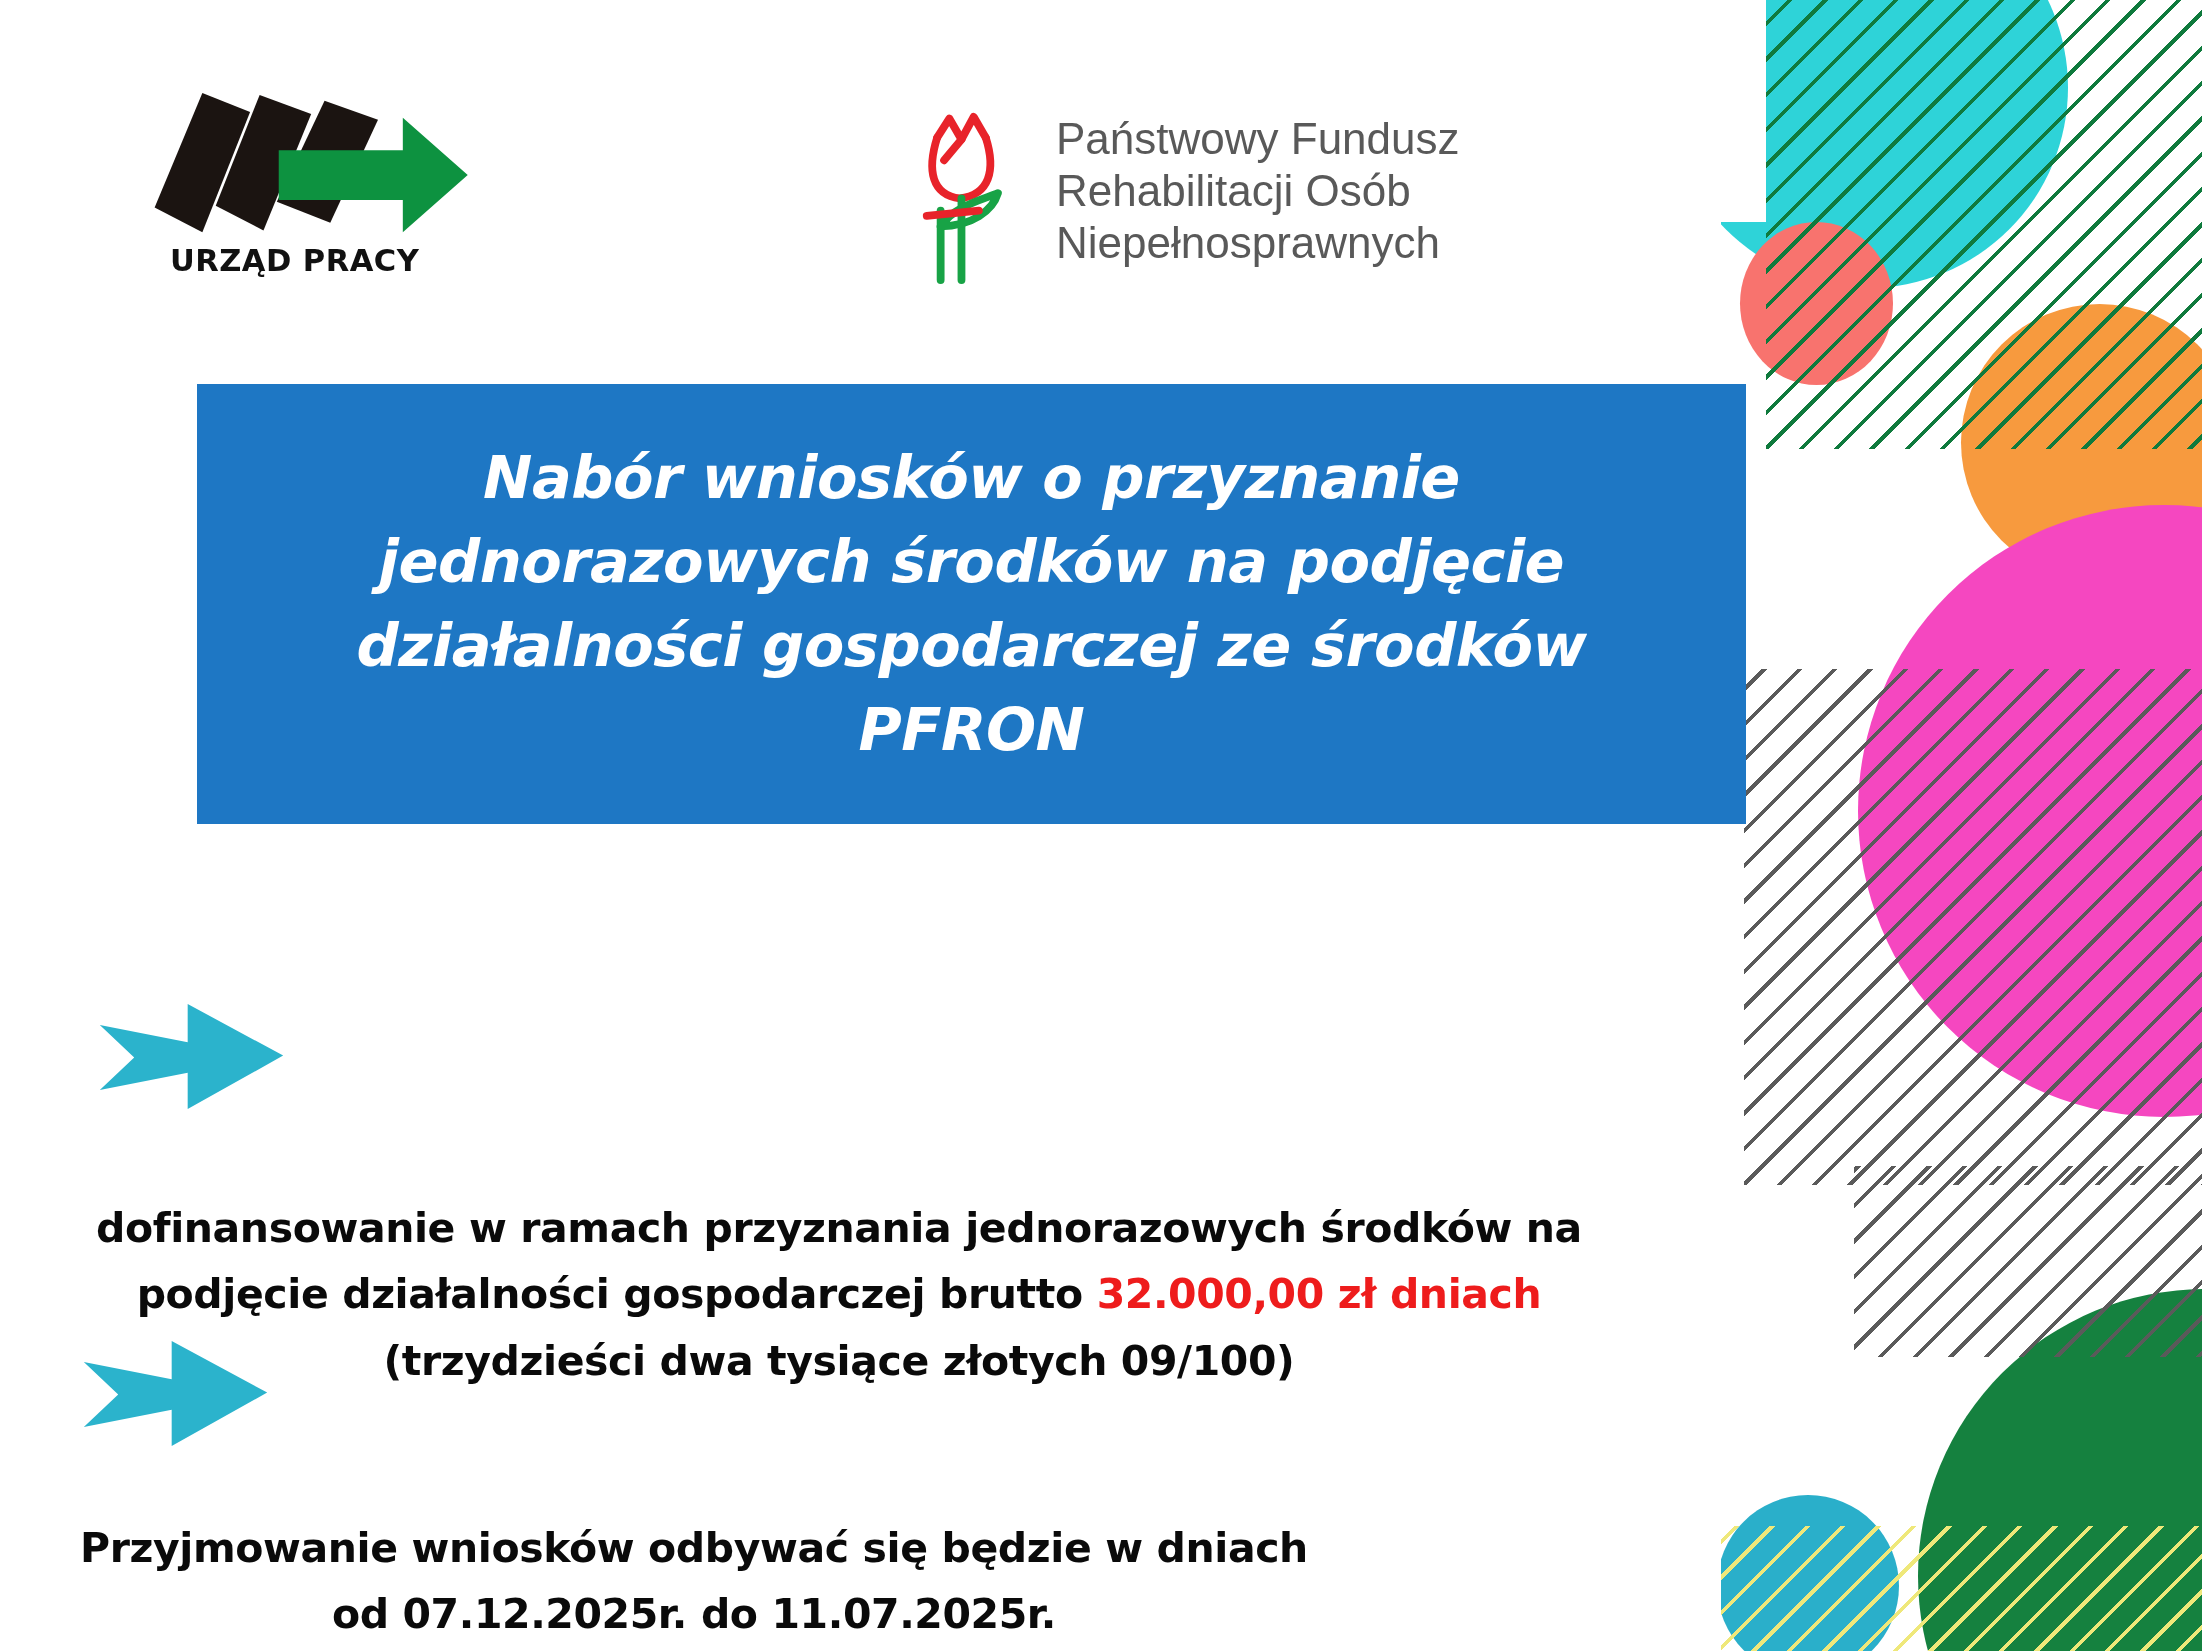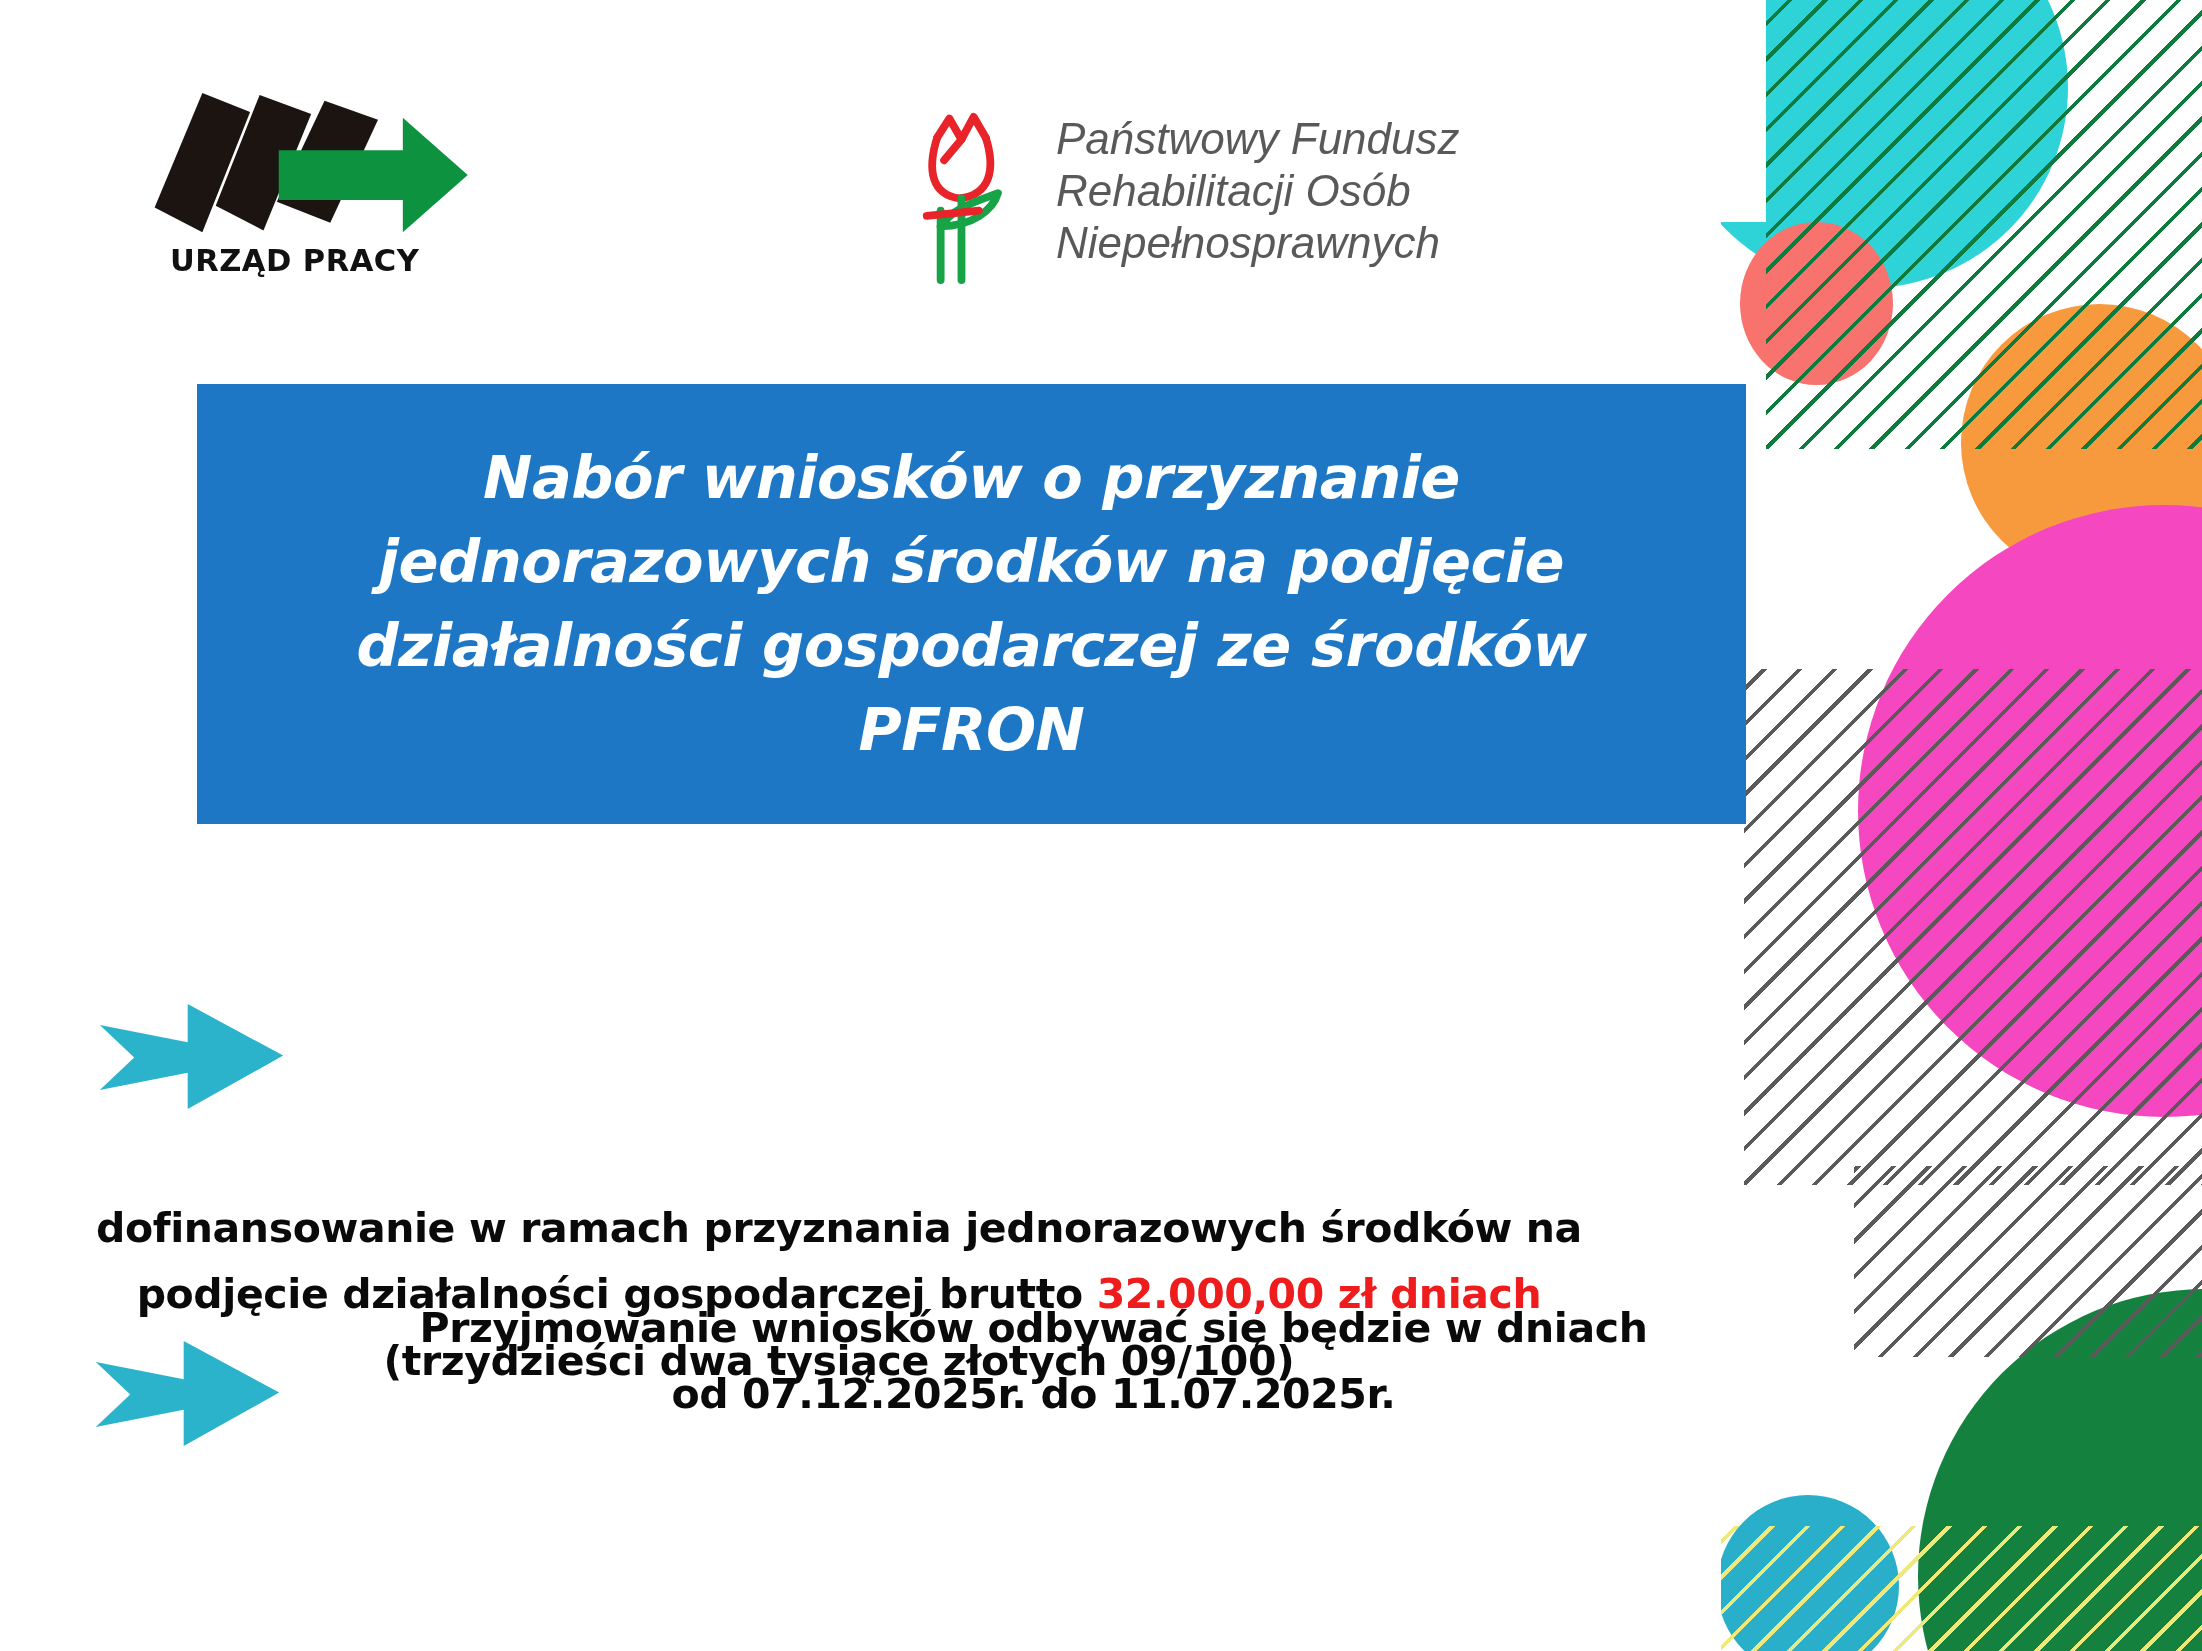--- a/index.html
+++ b/index.html
@@ -126,21 +126,20 @@
     display:flex;
     align-items:center;
     gap:25px;
   }
   #pfron-text {
     color:#595959;
     font-size:44px;
     line-height:1.18;
     white-space:pre-line;
     font-family:"Liberation Sans", sans-serif;
-    font-style:italic;
   }
 
   
   #banner {
     position:absolute;
     left:197px; top:384px;
     width:1549px; height:440px;
     background:#1e77c4;
     z-index:20;
     display:flex;
@@ -160,21 +159,21 @@
   }
 
   
   .block {
     position:absolute;
     z-index:20;
     display:flex;
     align-items:flex-start;
   }
   #block-1 { left:96px; top:975px; width:1663px;flex-direction:column; }
-  #block-2 { left:92px; top:1295px; width:1663px; }
+  #block-2 { left:80px; top:1295px; width:1663px;flex-direction:column; }
 
   .arrow-wrap {
     flex:0 0 220px;
     padding-top:25px;
   }
   .block-text {
     flex:1 1 auto;
     color:#0a0a0a;
     font-family:"DejaVu Sans", sans-serif;
     font-weight:bold;

